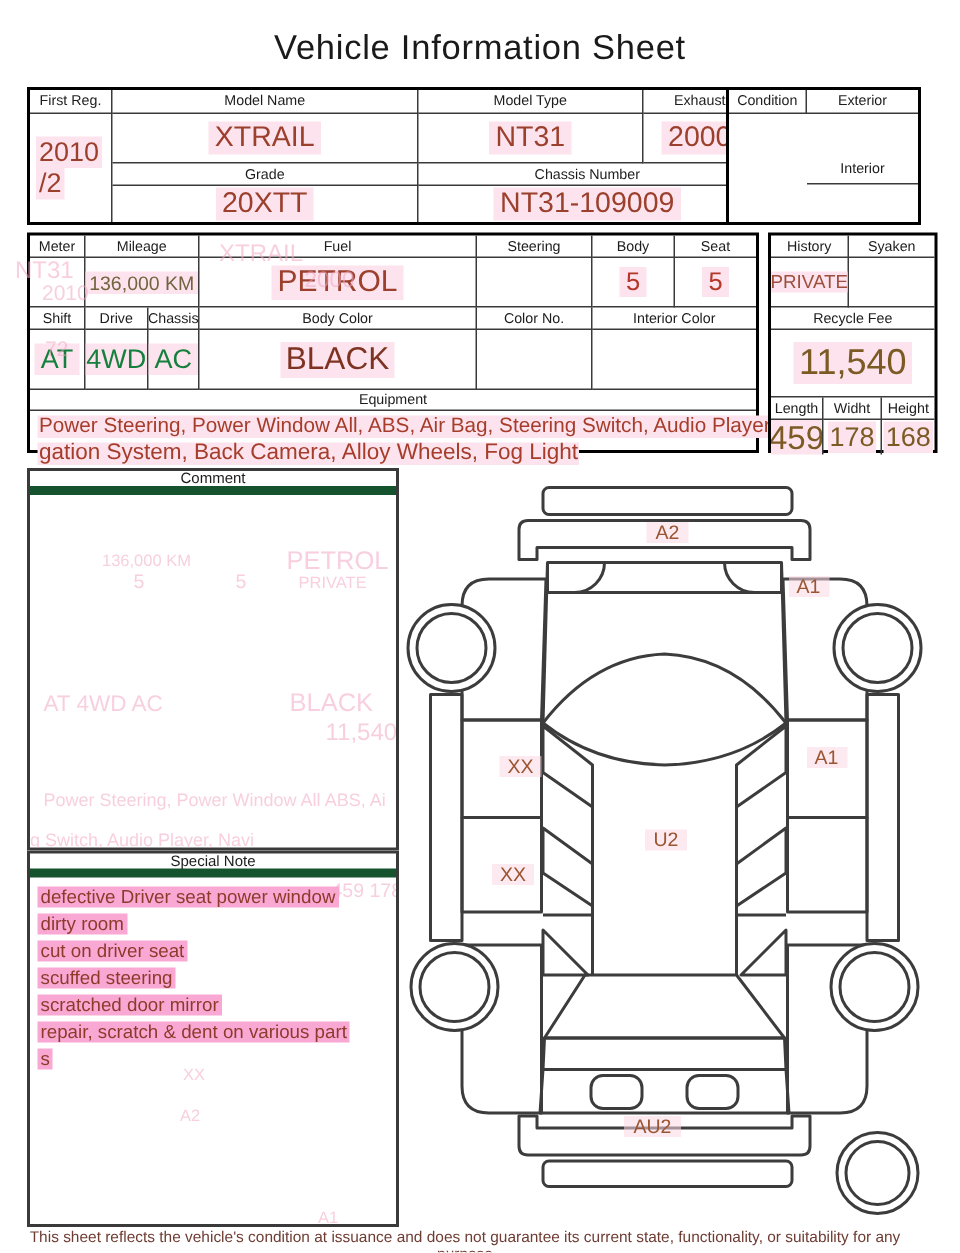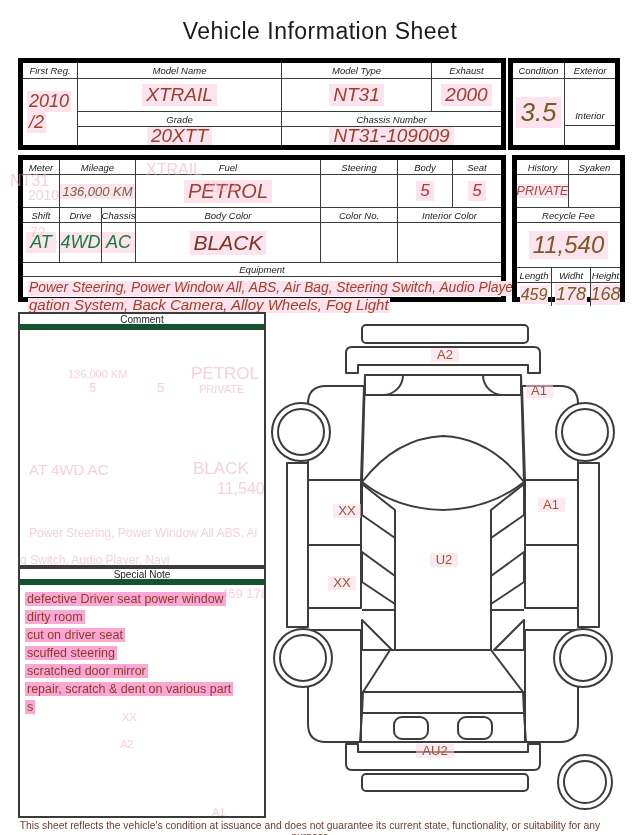--- a/index.html
+++ b/index.html
@@ -4,21 +4,21 @@
 <style>
   * { margin:0; padding:0; box-sizing:border-box; }
   html,body { background:#ffffff; }
   body { font-family:"Liberation Sans","DejaVu Sans",sans-serif; }
   #page { position:relative; width:640px; height:835px; background:#fff; overflow:hidden; }
 
   .title { position:absolute; top:18px; left:0; width:640px; text-align:center;
            font-size:23px; font-weight:500; letter-spacing:.5px; color:#1a1a1a; }
 
   
-  .tbl { position:absolute; border:5px solid #000000; background:#fff;font-style:italic; }
+  .tbl { position:absolute; border:2px solid #000000; background:#fff; }
   .cell { display:flex; align-items:center; justify-content:center; overflow:hidden; position:relative; }
   .lbl  { font-size:9.5px; color:#1c1c1c; }
   .bb { border-bottom:1px solid #3a3a3a; }
   .br { border-right:1px solid #3a3a3a; }
   .hl { background:#fce3ed; padding:0 4px; white-space:nowrap; }
   .val-red   { color:#9c402e; font-size:19px; }
   .val-dark  { color:#7e3322; font-size:19px; }
   .val-num   { color:#b5372a; font-size:17px; }
   .val-gold  { color:#7b5a24; }
   .val-brown { color:#15803d; font-size:18px; }
@@ -79,26 +79,23 @@
     <div class="cell lbl bb" style="grid-area:3/3/4/5">Chassis Number</div>
 
     <div class="cell br" style="grid-area:4/2">
         <span class="hl val-red">20XTT</span>
       </div>
     <div class="cell" style="grid-area:4/3/5/5">
         <span class="hl val-red">NT31-109009</span>
       </div>
   </div>
 
-  <div class="tbl grid" style="left:508px; top:58px; width:112px; height:92px; grid-template-columns:52px 1fr; grid-template-rows:16px 26px 21px 1fr;">
+  <div class="tbl grid" style="left:484px; top:58px; width:130px; height:92px; grid-template-columns:52px 1fr; grid-template-rows:16px 26px 21px 1fr;">
     <div class="cell lbl bb br" style="grid-area:1/1">Condition</div>
     <div class="cell lbl bb" style="grid-area:1/2">Exterior</div>
-    <div class="cell br" style="grid-area:2/1/5/2">
-        <span class="hl val-gold" style="font-size:26px;">3.5</span>
-      </div>
     <div class="cell" style="grid-area:2/2"></div>
     <div class="cell lbl bb" style="grid-area:3/2">Interior</div>
     <div class="cell" style="grid-area:4/2"></div>
   </div>
 
   <div class="tbl" style="left:18px; top:155px; width:488px; height:147px;">
     <div class="grid" style="grid-template-columns:37px 76px 185px 77px 55px 1fr; grid-template-rows:15px 33px;">
       <div class="cell lbl bb br">Meter</div>
       <div class="cell lbl bb br">Mileage</div>
       <div class="cell lbl bb br">Fuel</div>
@@ -162,21 +159,21 @@
     </div>
     <div class="cell lbl bb" style="height:15px;">Recycle Fee</div>
     <div class="cell bb" style="height:45px;">
         <span class="hl val-gold" style="font-size:24px;">11,540</span>
       </div>
     <div class="grid" style="grid-template-columns:35px 39px 1fr; grid-template-rows:15px 1fr; height:38px;">
       <div class="cell lbl bb br">Length</div>
       <div class="cell lbl bb br">Widht</div>
       <div class="cell lbl bb">Height</div>
       <div class="cell br">
-          <span class="hl val-gold" style="font-size:16px; padding:0 1px;">459</span>
+          <span class="hl val-gold" style="font-size:22px; padding:0 1px;">459</span>
         </div>
       <div class="cell br">
           <span class="hl val-gold" style="font-size:18px; padding:0 1px;">178</span>
         </div>
       <div class="cell">
           <span class="hl val-gold" style="font-size:18px; padding:0 1px;">168</span>
         </div>
     </div>
   </div>
 

